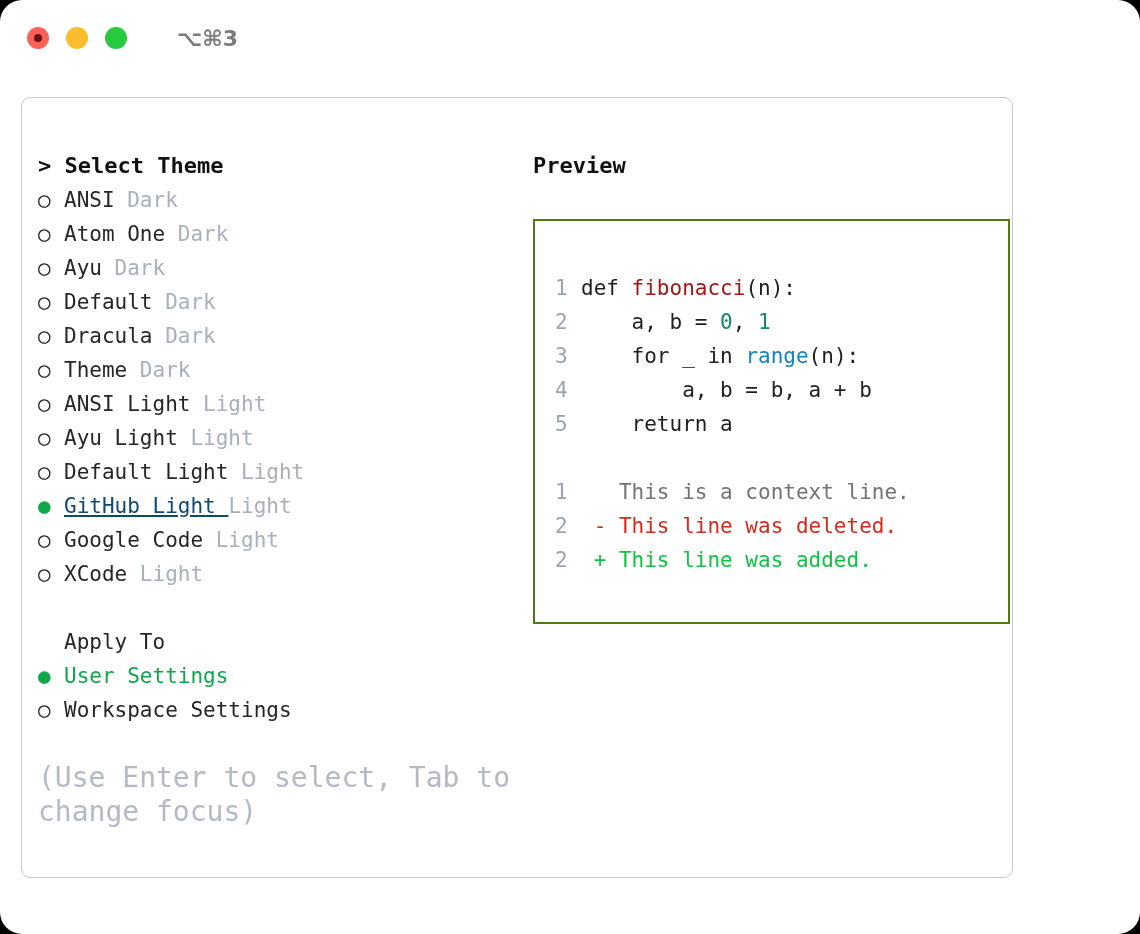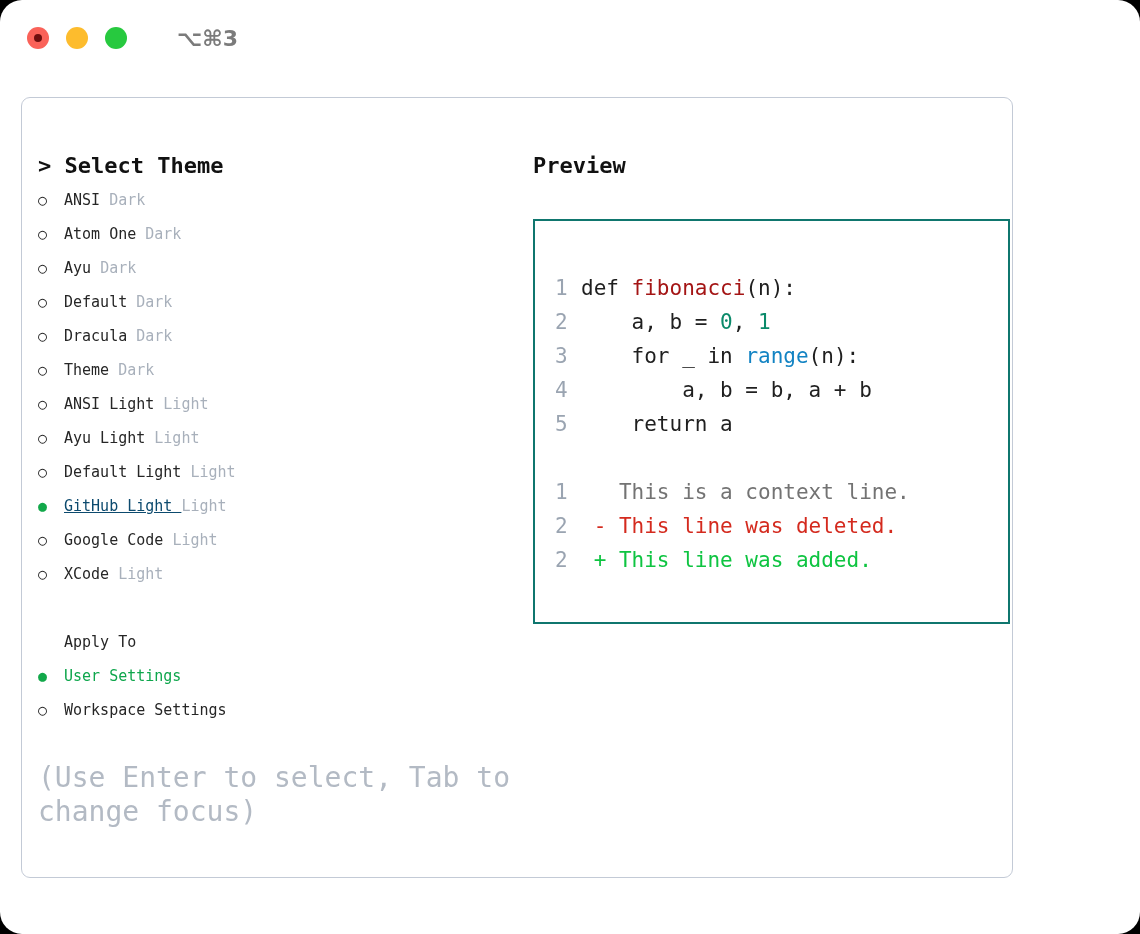--- a/index.html
+++ b/index.html
@@ -85,21 +85,21 @@
   #left-col {
     position: absolute;
     left: 16px;
     top: 51px;
     width: 440px;
   }
 
   .row {
     height: 34px;
     line-height: 34px;
-    font-size: 15px;
+    font-size: 21px;
     white-space: pre;
     color: #262626;
   }
 
   .hdr {
     font-weight: bold;
     color: #111111;
     font-size: 22px;
   }
 
@@ -140,21 +140,21 @@
     font-weight: bold;
     color: #111111;
     line-height: 34px;
     white-space: pre;
   }
 
   #preview-box {
     margin-top: 36px;
     width: 477px;
     height: 405px;
-    border: 2px solid #0f766e;
+    border: 2px solid #4d7c0f;
     box-sizing: border-box;
     background: #ffffff;
     padding: 50px 0 0 20px;
   }
 
   .code-line {
     font-size: 21px;
     line-height: 34px;
     white-space: pre;
     color: #1f1f1f;

